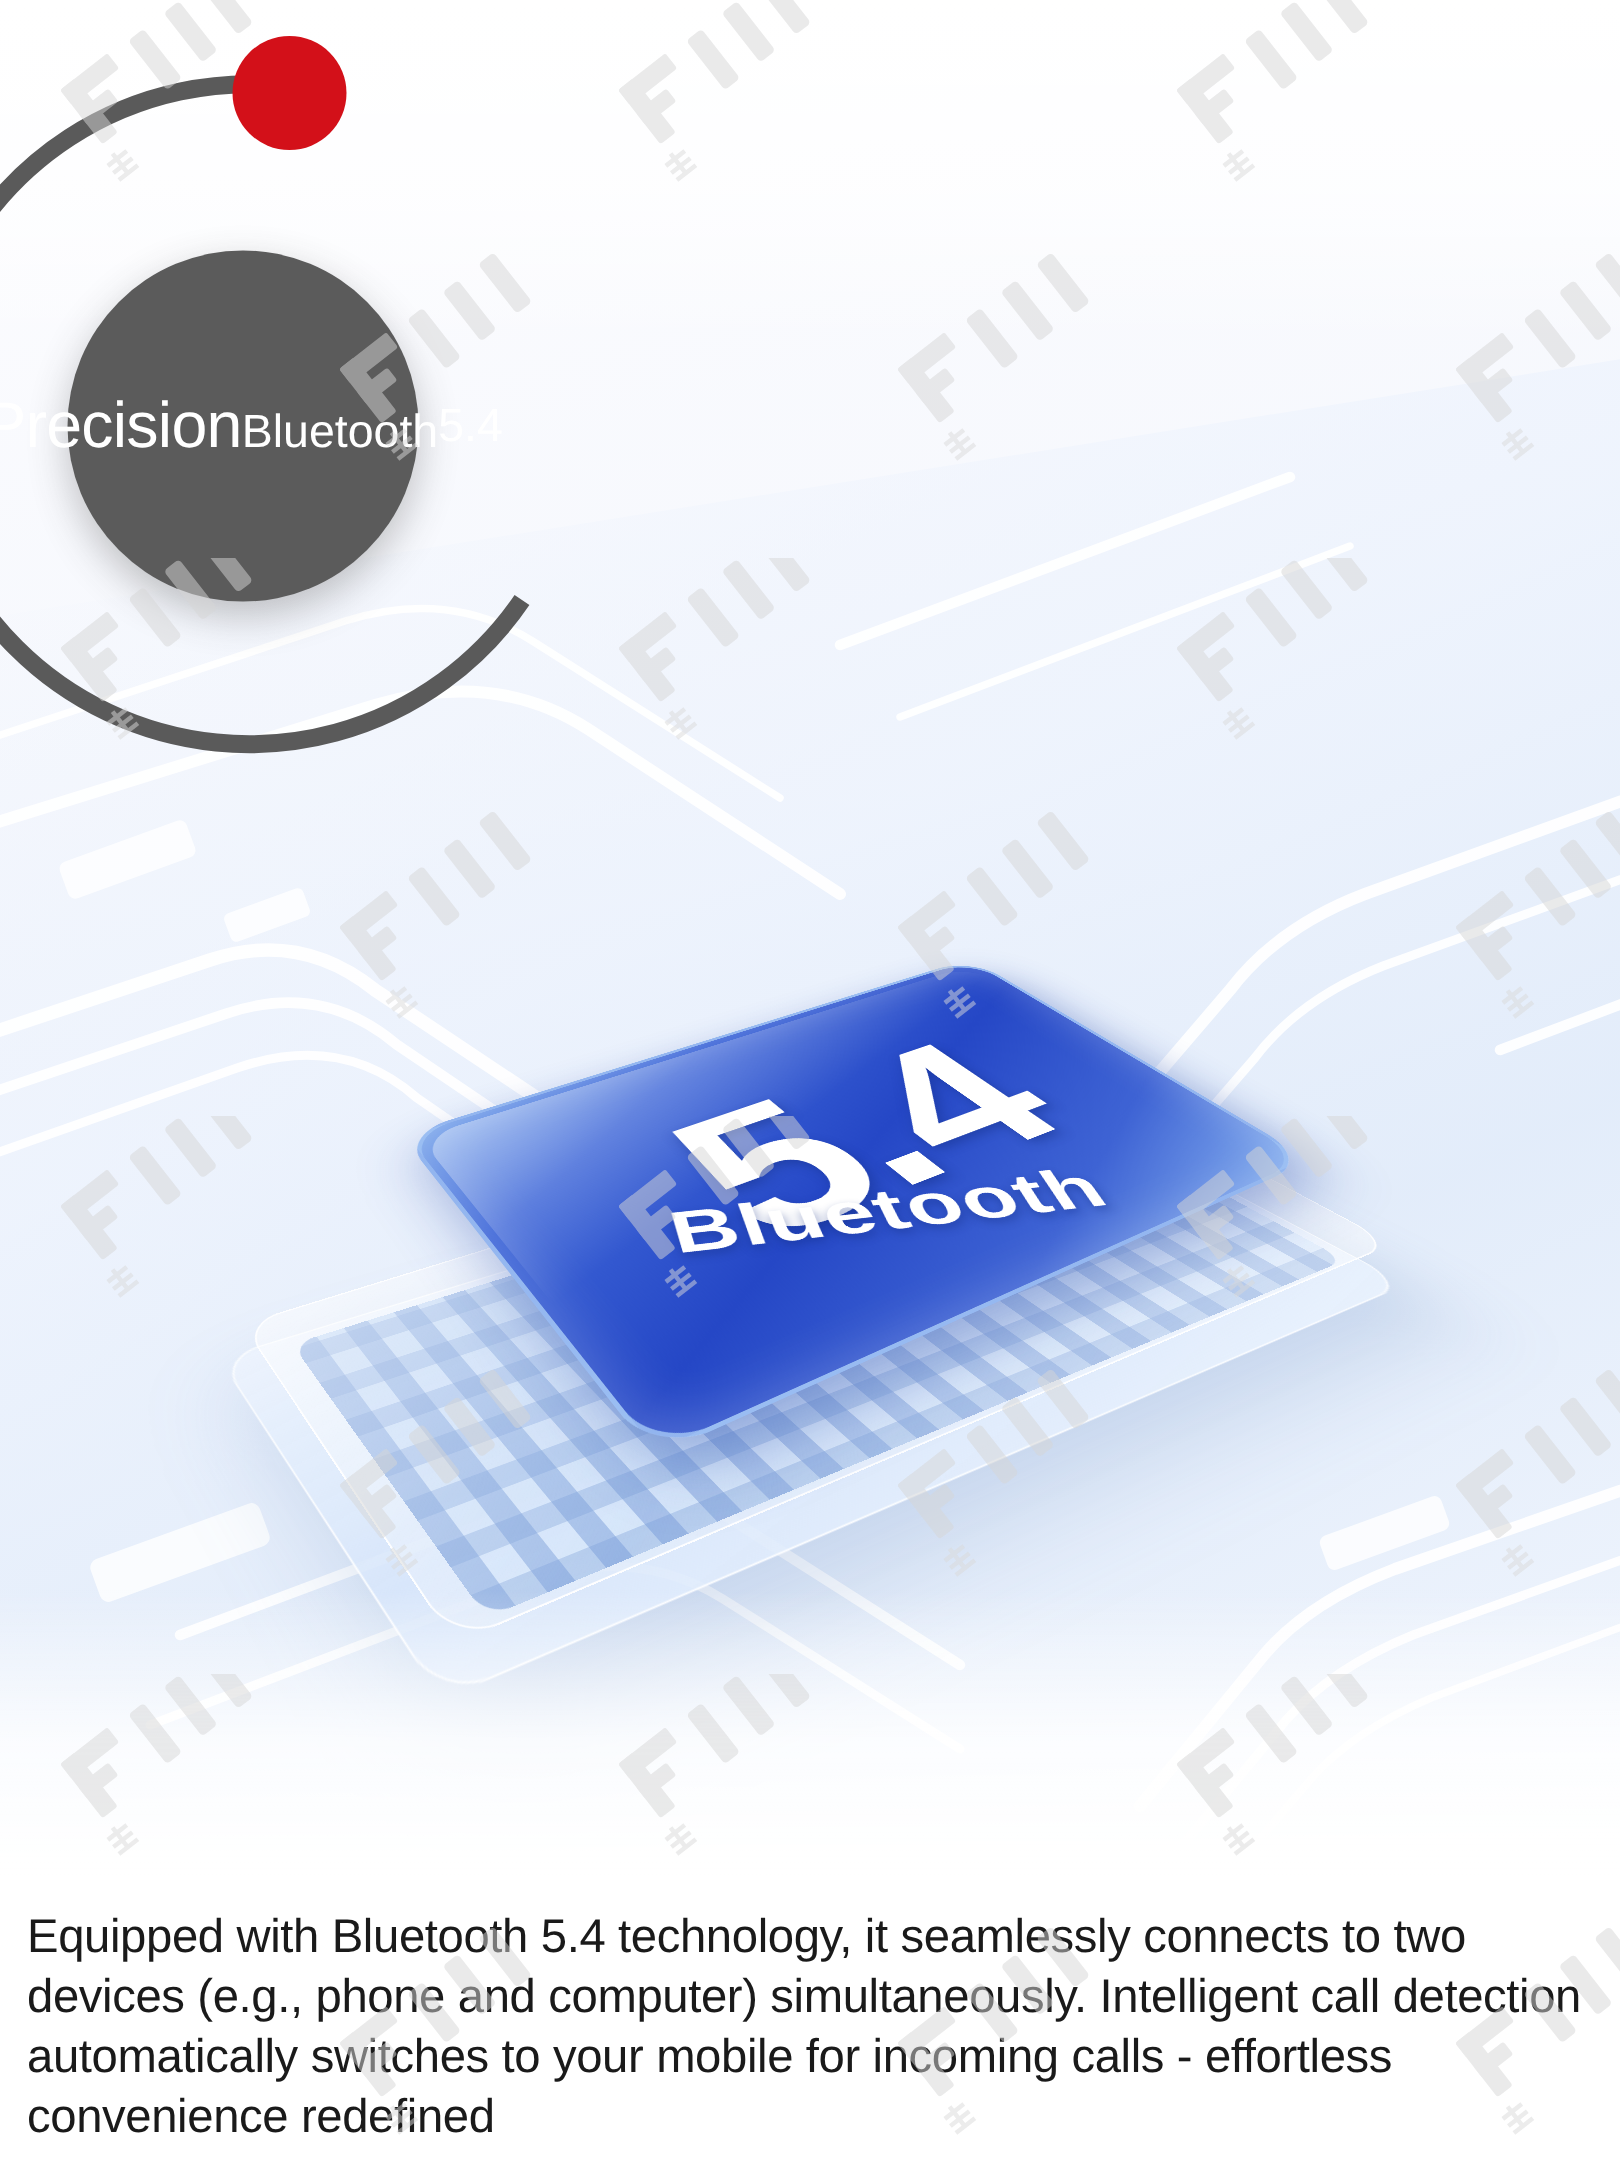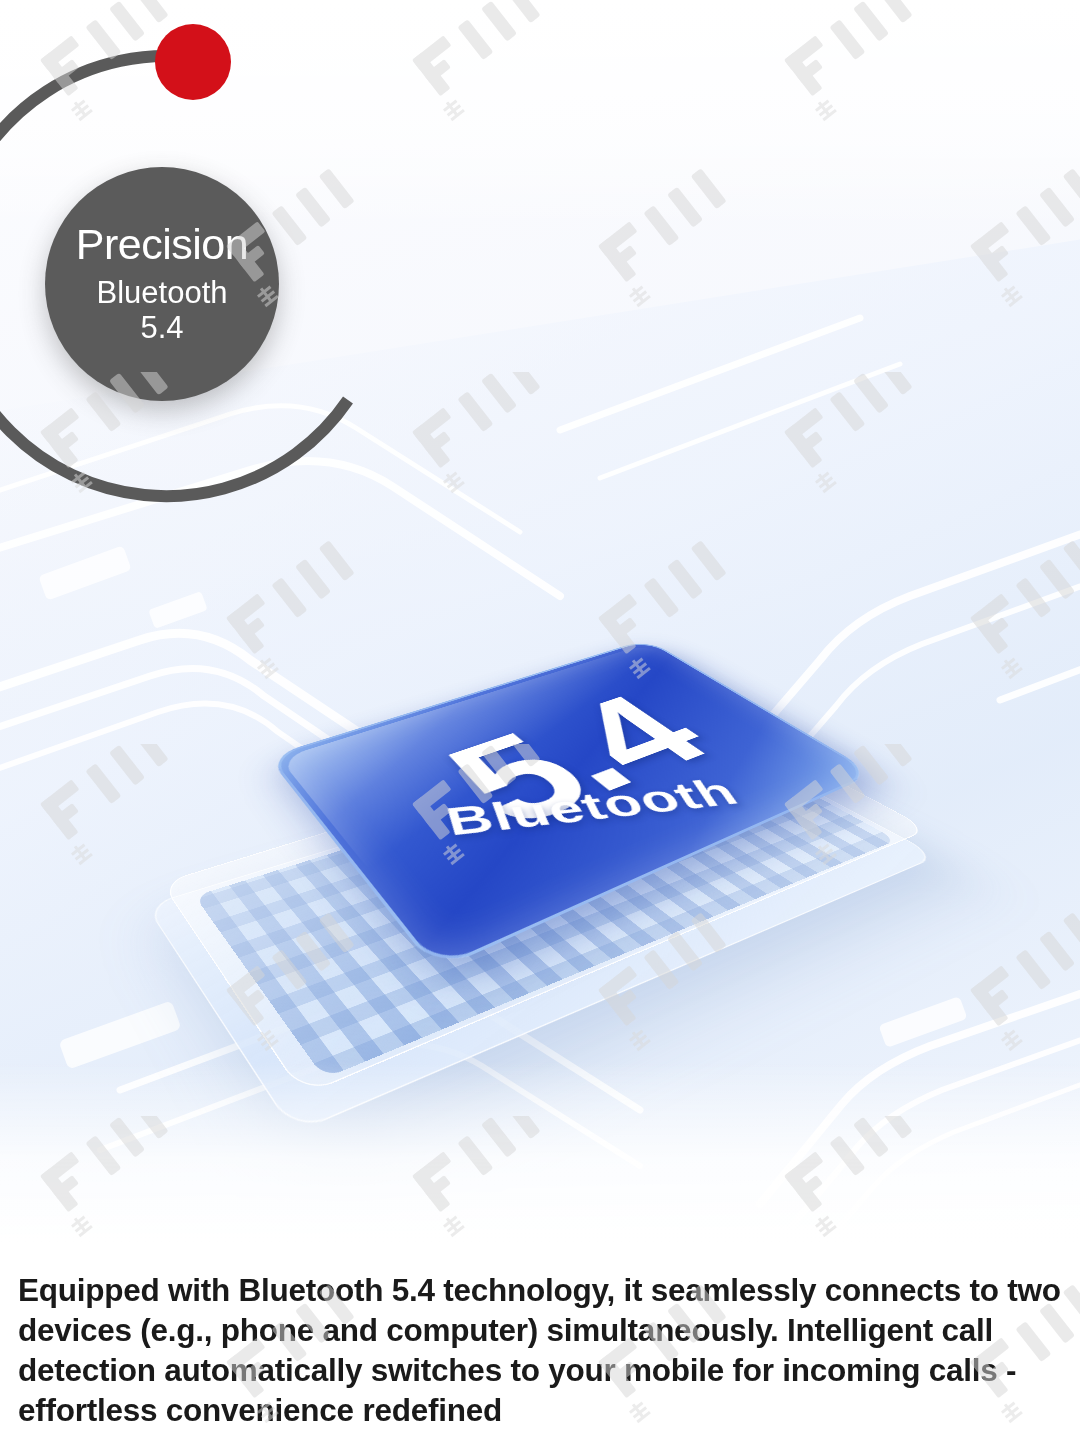--- a/index.html
+++ b/index.html
@@ -187,21 +187,21 @@
   .badge-circle {
     position: absolute;
     left: 45px;
     top: 167px;
     width: 234px;
     height: 234px;
     border-radius: 50%;
     background: #5b5b5b;
     box-shadow: 0 10px 26px rgba(60,60,60,0.30);
     display: flex;
-    flex-direction: column;
+    flex-direction: row;
     align-items: center;
     justify-content: center;
     text-align: center;
     color: #ffffff;
   }
   .badge-title {
     font-size: 43px;
     line-height: 1.04;
     font-weight: normal;
     letter-spacing: -0.5px;
@@ -236,21 +236,21 @@
   
   .body-copy {
     position: absolute;
     left: 18px;
     top: 1238px;
     width: 1050px;
     color: #1a1a1a;
     font-size: 31.5px;
     line-height: 40px;
     letter-spacing: -0.25px;
-    font-weight: bold;
+    font-weight: normal;
   }
 
   
   .watermark {
     position: absolute;
     inset: 0;
     pointer-events: none;
     opacity: 0.5;
   }
   .watermark svg { position: absolute; left: 0; top: 0; }

